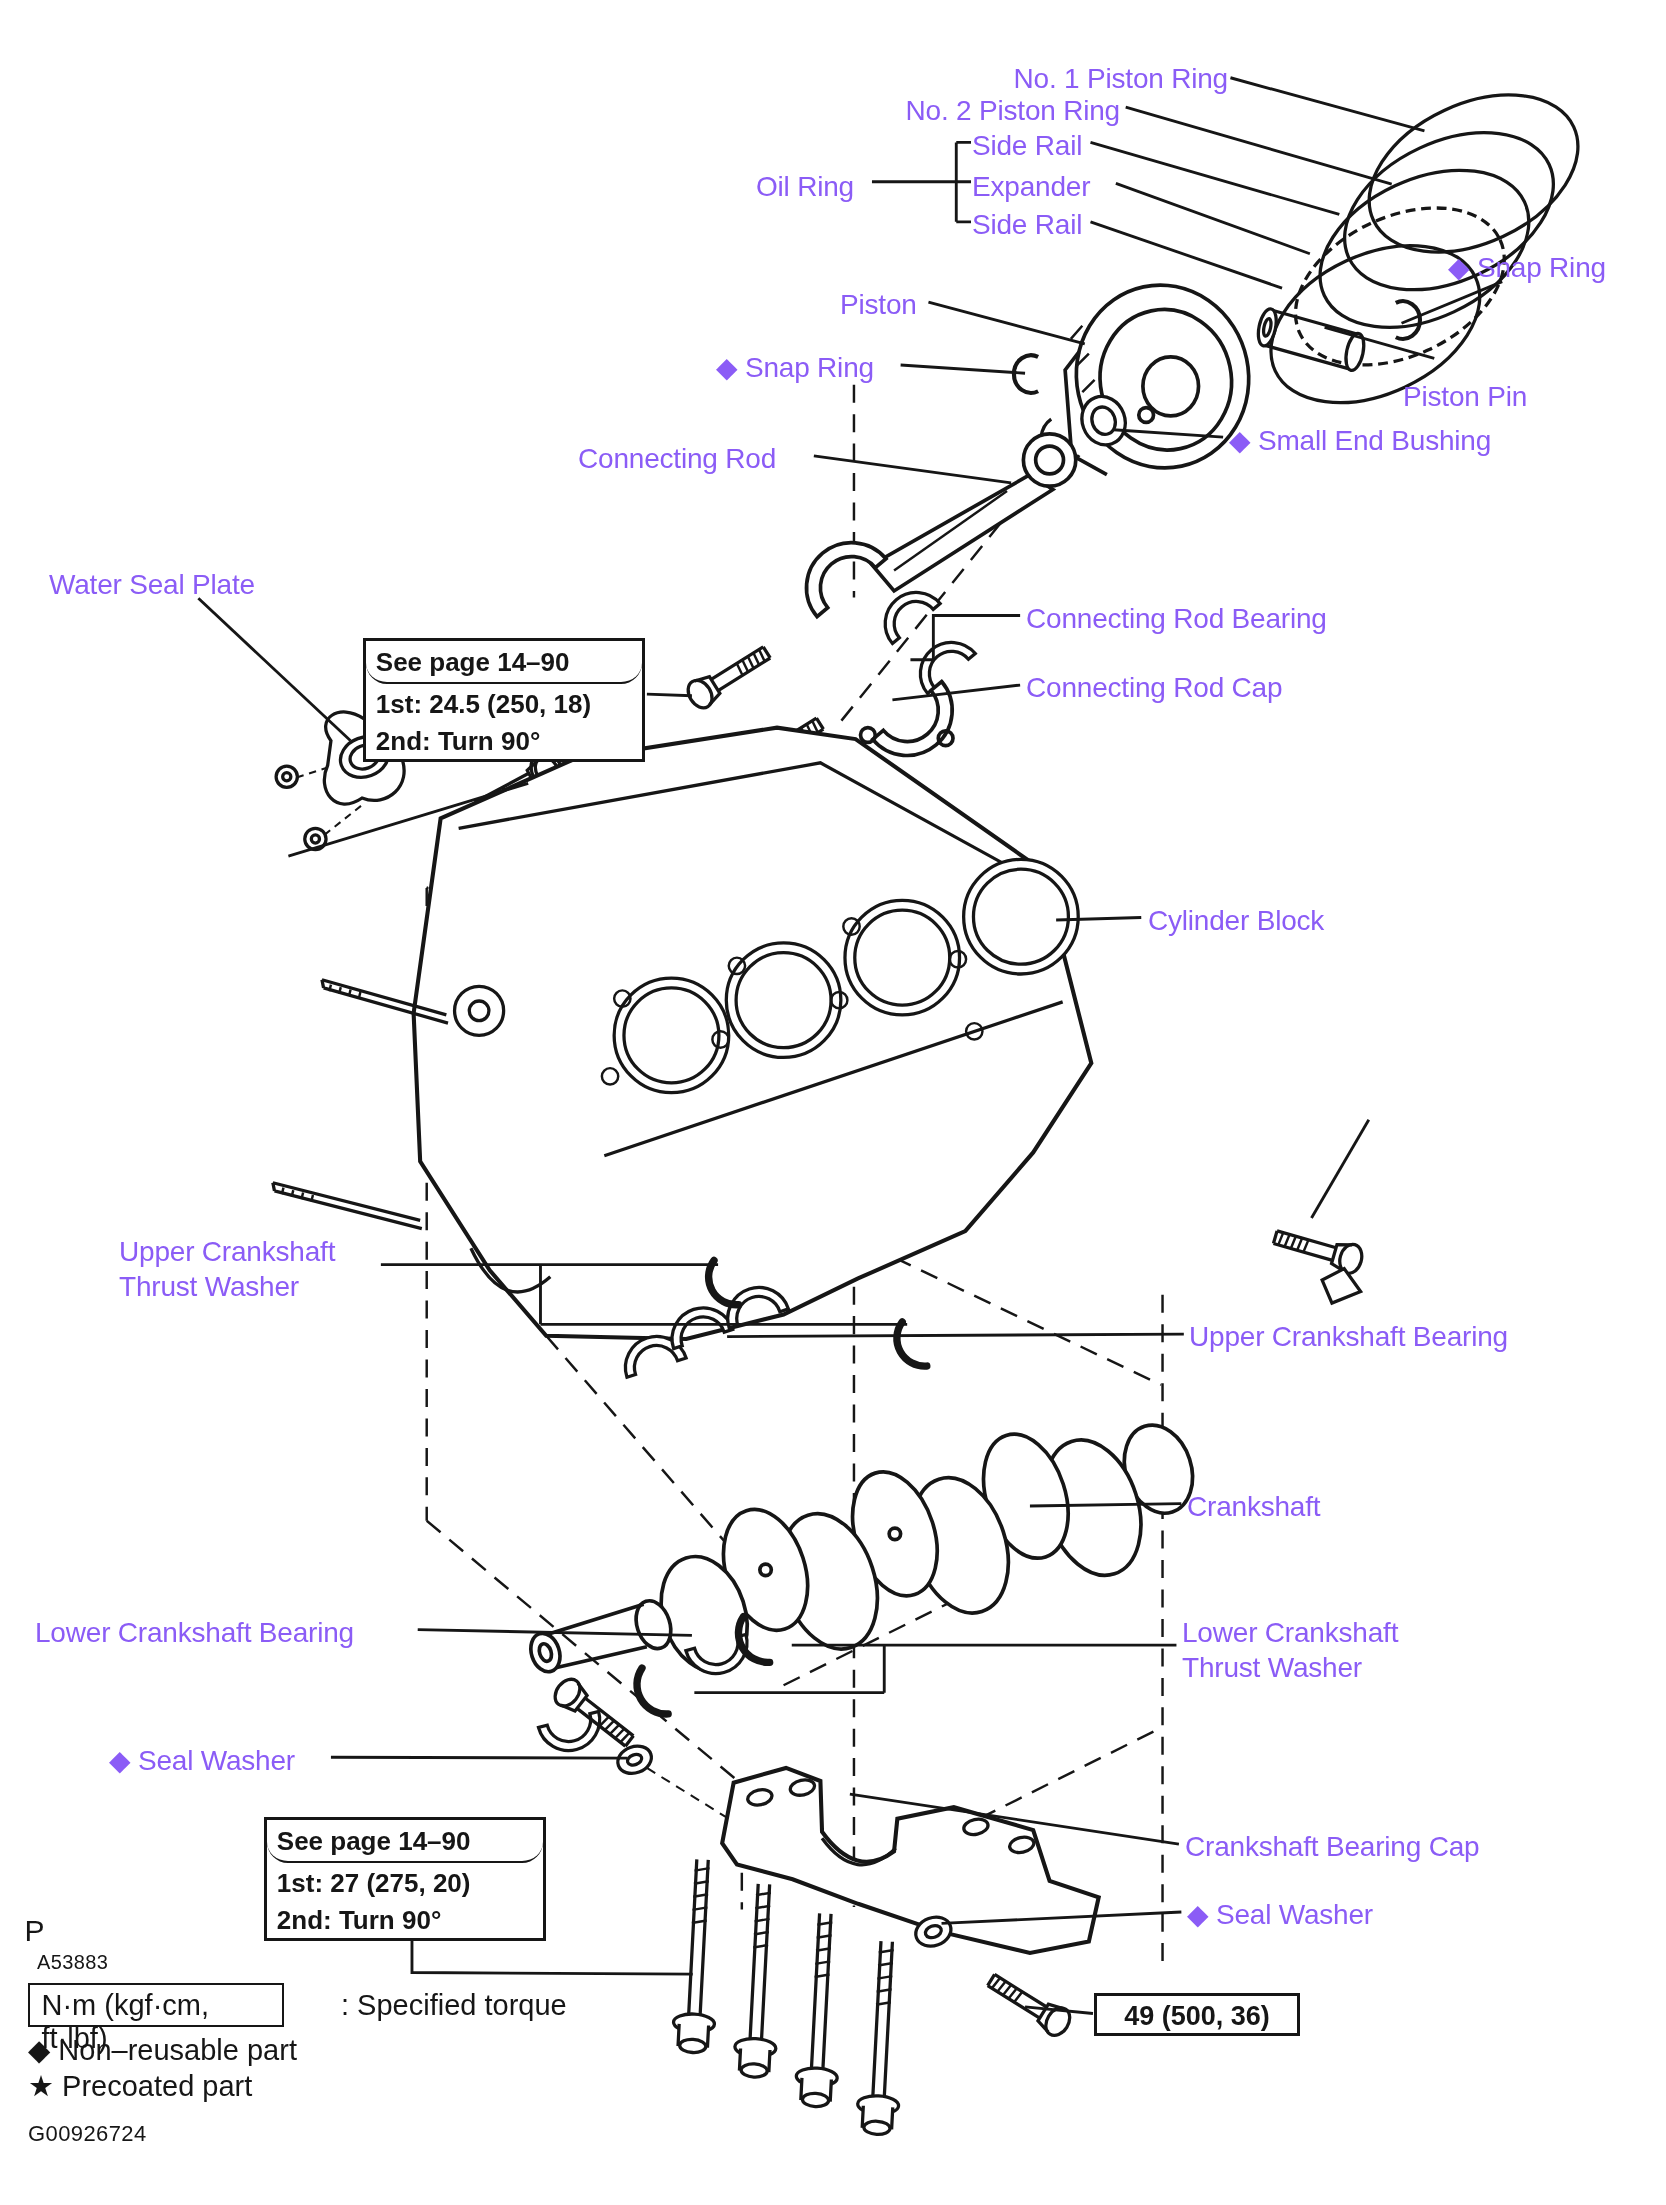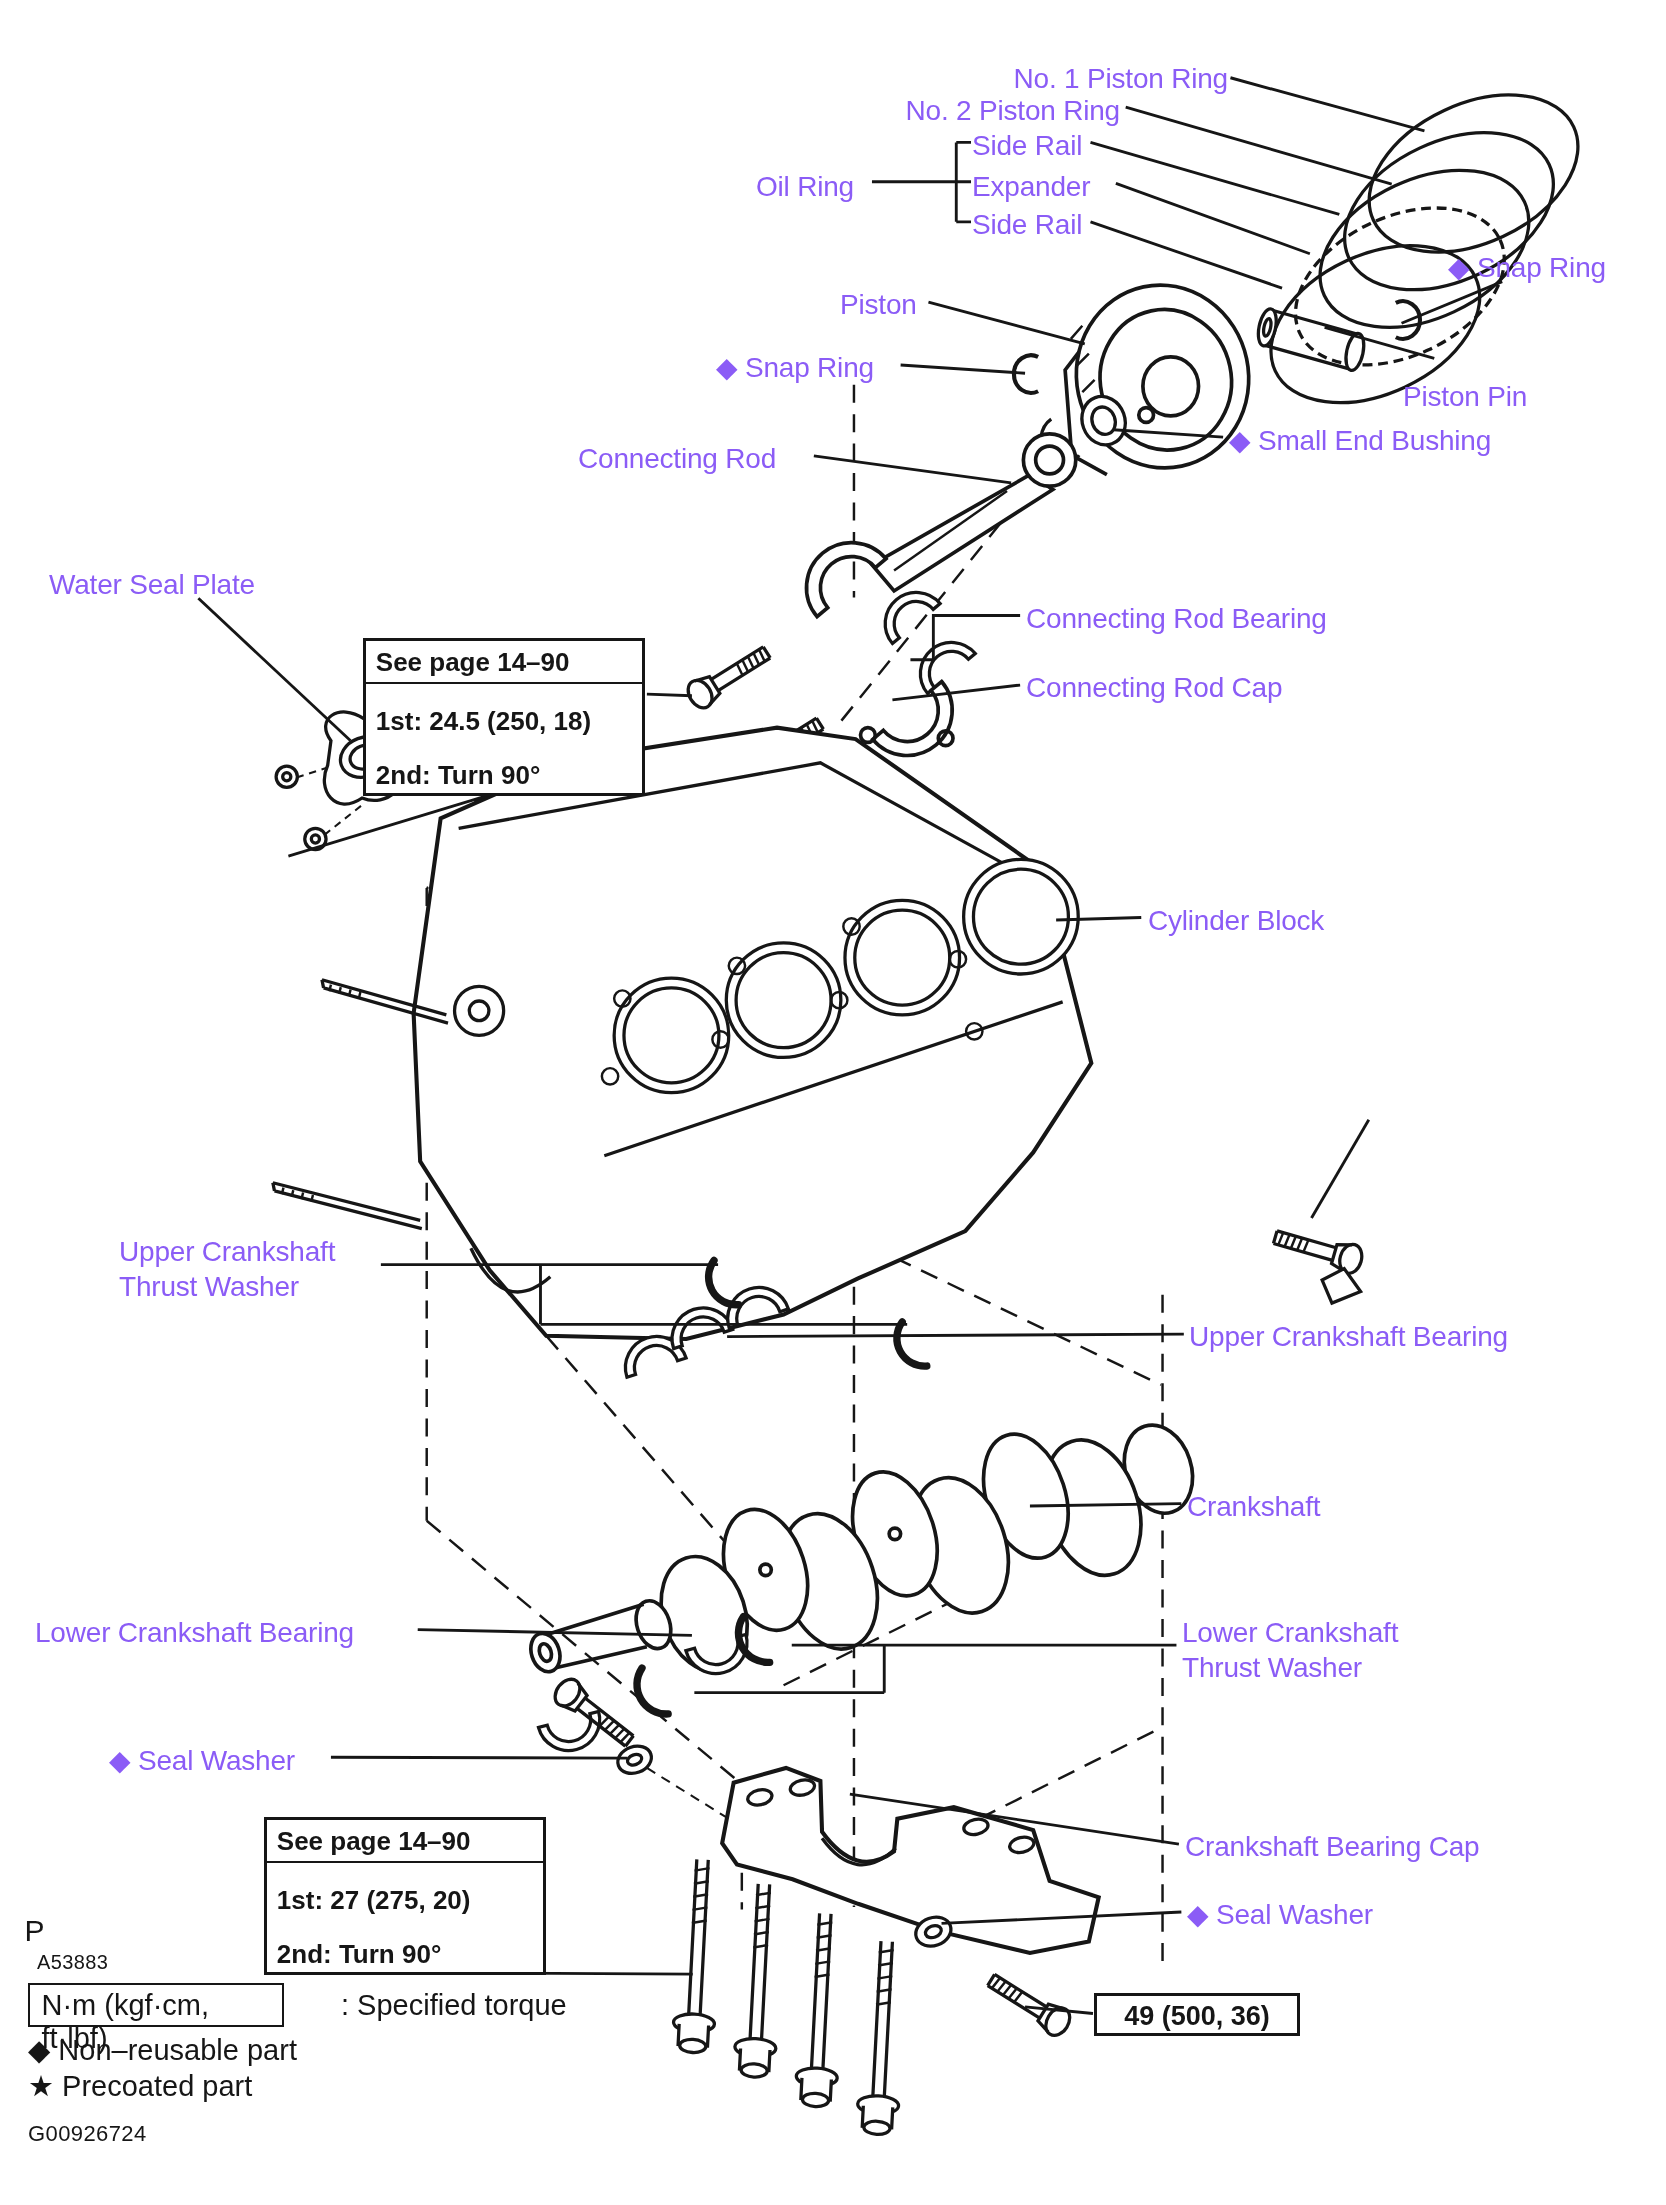--- a/index.html
+++ b/index.html
@@ -5,22 +5,22 @@
   html,body{margin:0;padding:0;background:#e8e8e8;}
   #page{position:relative;width:1667px;height:2205px;background:#ffffff;
         font-family:"Liberation Sans", sans-serif;color:#161616;overflow:hidden;}
   #art{position:absolute;left:0;top:0;}
   .lbl{position:absolute;font-size:28px;line-height:35px;letter-spacing:-0.2px;
        white-space:pre-line;color:#8b5cf6;}
   .r{text-align:right;}
   .hang{padding-left:38px;text-indent:-38px;}
   .tq{position:absolute;border:3.3px solid #161616;background:#fff;font-weight:bold;
       font-size:26px;box-sizing:border-box;}
-  .tq .hdr{border-bottom:2.5px solid #161616;padding:5.7px 8.2px 4.1px 9.8px;}
-  .tq .row{padding:4.9px 8.2px 1.6px 9.8px;margin-top:17px;}
+  .tq .hdr{border-bottom:2.5px solid #161616;padding:5.7px 8.2px 4.1px 9.8px;border-radius:21px;}
+  .tq .row{padding:4.9px 8.2px 1.6px 9.8px;}
   .vbox{position:absolute;border:3.3px solid #161616;background:#fff;font-weight:bold;
         font-size:27px;box-sizing:border-box;text-align:center;padding-top:4.9px;}
   .legendbox{position:absolute;border:2.5px solid #161616;background:#fff;font-size:29px;
         box-sizing:border-box;padding:4.1px 11.5px 4.1px 11.5px;}
   .plain{position:absolute;font-size:29px;}
   .code{position:absolute;font-size:20px;letter-spacing:0.4px;}
 </style>
 </head>
 <body>
 

